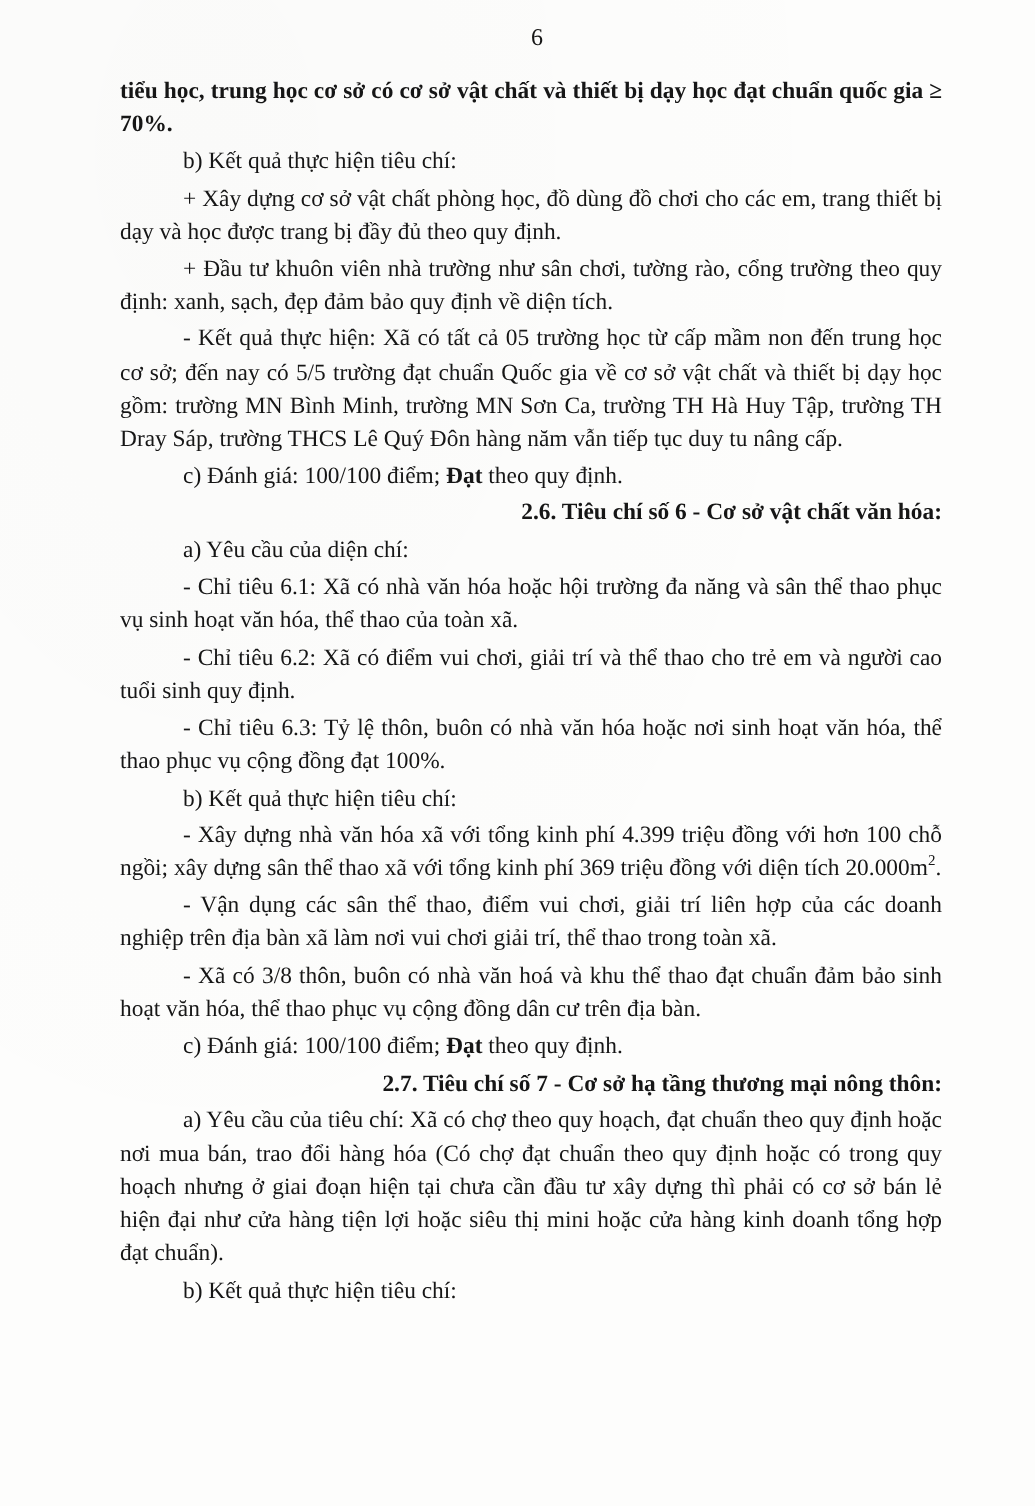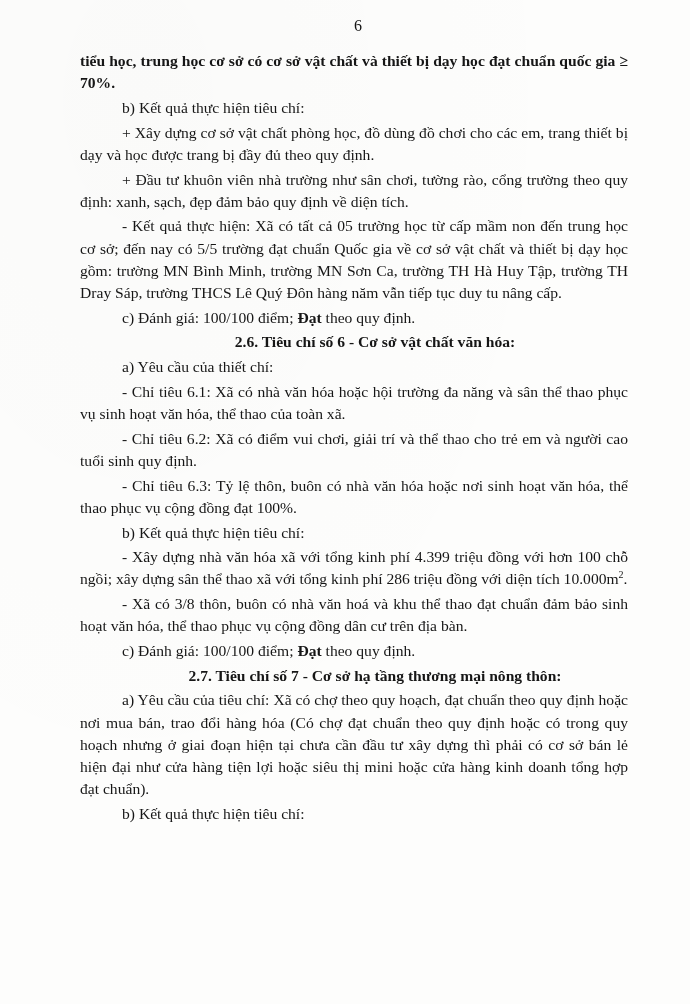--- a/index.html
+++ b/index.html
@@ -36,21 +36,21 @@
     margin: 0 0 2.5px 0;
     text-indent: 42px;
   }
   .doc-body p.no-indent {
     text-indent: 0;
     font-weight: bold;
   }
   .doc-body p.heading {
     font-weight: bold;
     margin-top: 0;
-    text-align: center;
+    text-align: right;
   }
   .doc-body sup {
     font-size: 10px;
     line-height: 0;
     vertical-align: super;
   }
   .b { font-weight: bold; }
   .i { }
 </style>
 </head>
@@ -59,25 +59,26 @@
 <div class="page">
   <div class="page-number">6</div>
   <div class="doc-body" id="doc-body">
       <p class="no-indent"><span>tiểu học, trung học cơ sở có cơ sở vật chất và thiết bị dạy học đạt chuẩn quốc gia ≥ 70%.</span></p>
       <p><span>b) Kết quả thực hiện tiêu chí:</span></p>
       <p><span>+ Xây dựng cơ sở vật chất phòng học, đồ dùng đồ chơi cho các em, trang thiết bị dạy và học được trang bị đầy đủ theo quy định.</span></p>
       <p><span>+ Đầu tư khuôn viên nhà trường như sân chơi, tường rào, cổng trường theo quy định: xanh, sạch, đẹp đảm bảo quy định về diện tích.</span></p>
       <p><span>- Kết quả thực hiện: Xã có tất cả 05 trường học từ cấp mầm non đến trung học cơ sở; đến nay có 5/5 trường đạt chuẩn Quốc gia về cơ sở vật chất và thiết bị dạy học gồm: trường MN Bình Minh, trường MN Sơn Ca, trường TH Hà Huy Tập, trường TH Dray Sáp, trường THCS Lê Quý Đôn hàng năm vẫn tiếp tục duy tu nâng cấp.</span></p>
       <p><span>c) Đánh giá: 100/100 điểm; </span><span class="b">Đạt</span><span> theo quy định.</span></p>
       <p class="heading"><span class="b">2.6. Tiêu chí số 6 - Cơ sở vật chất văn hóa:</span></p>
-      <p><span>a) Yêu cầu của thiết chí:</span></p>
+      <p><span>a) Yêu cầu của diện chí:</span></p>
       <p><span>- Chỉ tiêu 6.1: Xã có nhà văn hóa hoặc hội trường đa năng và sân thể thao phục vụ sinh hoạt văn hóa, thể thao của toàn xã.</span></p>
       <p><span>- Chỉ tiêu 6.2: Xã có điểm vui chơi, giải trí và thể thao cho trẻ em và người cao tuổi sinh quy định.</span></p>
       <p><span>- Chỉ tiêu 6.3: Tỷ lệ thôn, buôn có nhà văn hóa hoặc nơi sinh hoạt văn hóa, thể thao phục vụ cộng đồng đạt 100%.</span></p>
       <p><span>b) Kết quả thực hiện tiêu chí:</span></p>
-      <p><span>- Xây dựng nhà văn hóa xã với tổng kinh phí 4.399 triệu đồng với hơn 100 chỗ ngồi; xây dựng sân thể thao xã với tổng kinh phí 286 triệu đồng với diện tích 10.000m</span><sup>2</sup><span>.</span></p>
+      <p><span>- Xây dựng nhà văn hóa xã với tổng kinh phí 4.399 triệu đồng với hơn 100 chỗ ngồi; xây dựng sân thể thao xã với tổng kinh phí 369 triệu đồng với diện tích 20.000m</span><sup>2</sup><span>.</span></p>
+      <p><span>- Vận dụng các sân thể thao, điểm vui chơi, giải trí liên hợp của các doanh nghiệp trên địa bàn xã làm nơi vui chơi giải trí, thể thao trong toàn xã.</span></p>
       <p><span>- Xã có 3/8 thôn, buôn có nhà văn hoá và khu thể thao đạt chuẩn đảm bảo sinh hoạt văn hóa, thể thao phục vụ cộng đồng dân cư trên địa bàn.</span></p>
       <p><span>c) Đánh giá: 100/100 điểm; </span><span class="b">Đạt</span><span> theo quy định.</span></p>
       <p class="heading"><span class="b">2.7. Tiêu chí số 7 - Cơ sở hạ tầng thương mại nông thôn:</span></p>
       <p><span>a) Yêu cầu của tiêu chí: Xã có chợ theo quy hoạch, đạt chuẩn theo quy định hoặc nơi mua bán, trao đổi hàng hóa </span><span class="i">(Có chợ đạt chuẩn theo quy định hoặc có trong quy hoạch nhưng ở giai đoạn hiện tại chưa cần đầu tư xây dựng thì phải có cơ sở bán lẻ hiện đại như cửa hàng tiện lợi hoặc siêu thị mini hoặc cửa hàng kinh doanh tổng hợp đạt chuẩn).</span></p>
       <p><span>b) Kết quả thực hiện tiêu chí:</span></p>
     </div>
 </div>
 
 </body></html>

